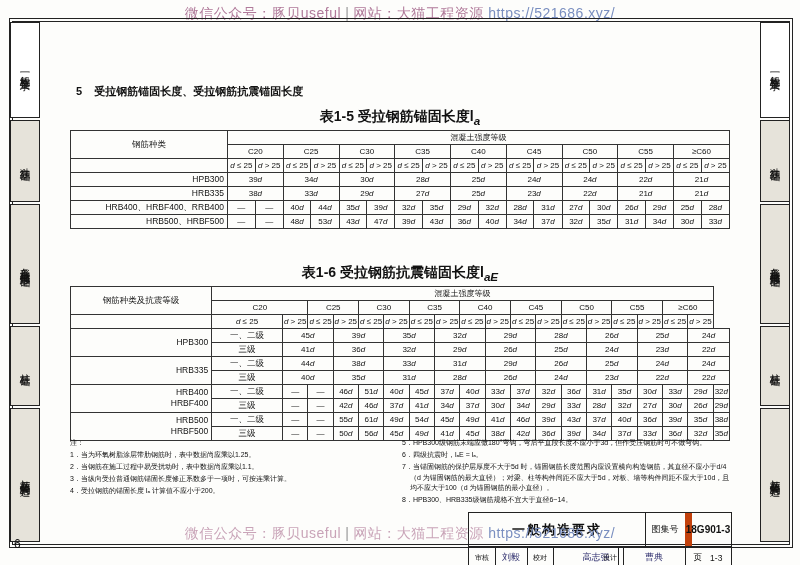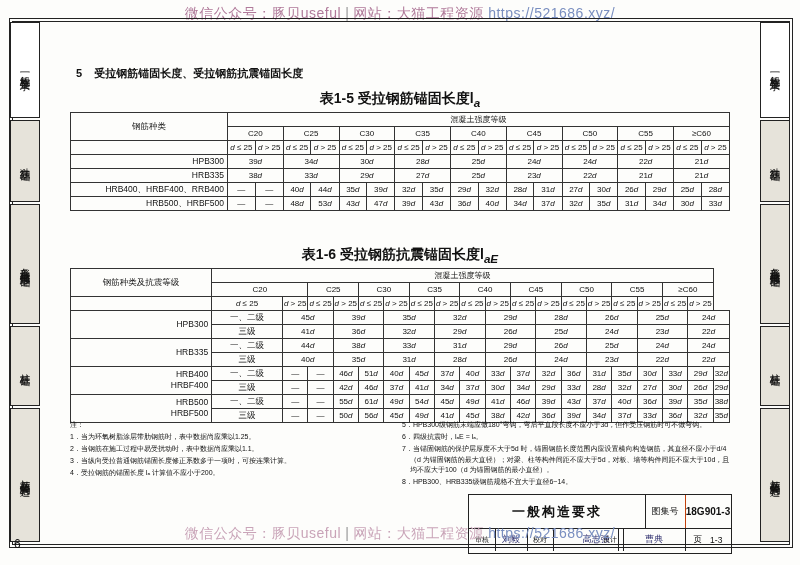--- a/index.html
+++ b/index.html
@@ -57,21 +57,21 @@
     font-size:10.5px;
     line-height:13px;
     letter-spacing:1px;
     text-align:center;
     color:#111;
   }
   .tab.active{background:#ffffff;}
 
   
   .content{
-    position:absolute;left:48px;top:22px;width:704px;height:520px;
+    position:absolute;left:48px;top:40px;width:704px;height:520px;
   }
   .sec-title{
     position:absolute;left:28px;top:44px;
     font-size:11px;font-weight:bold;color:#111;
   }
   .sec-title .num{margin-right:12px;}
 
   .tbl-caption{
     text-align:center;font-size:14px;font-weight:bold;margin:0;
     padding:2px 0 3px 0;
@@ -126,21 +126,21 @@
     border-bottom:1px solid #222;
   }
   .tb-name{
     position:absolute;left:0;top:0;width:176px;height:33px;
     border-right:1px solid #222;
     display:flex;align-items:center;justify-content:center;
     font-size:13px;font-weight:bold;letter-spacing:2px;
   }
   .tb-imgno{
     position:absolute;left:176px;top:0;width:40px;height:33px;
-    border-right:1px solid #c2410c;
+    border-right:7px solid #c2410c;
     display:flex;align-items:center;justify-content:center;
     font-size:9px;line-height:11px;text-align:right;
   }
   .tb-code{
     position:absolute;left:216px;top:0;width:46px;height:33px;
     display:flex;align-items:center;justify-content:center;
     font-size:10px;font-weight:bold;
   }
   .tb-row2{
     position:absolute;left:0;top:33px;width:262px;height:23px;

